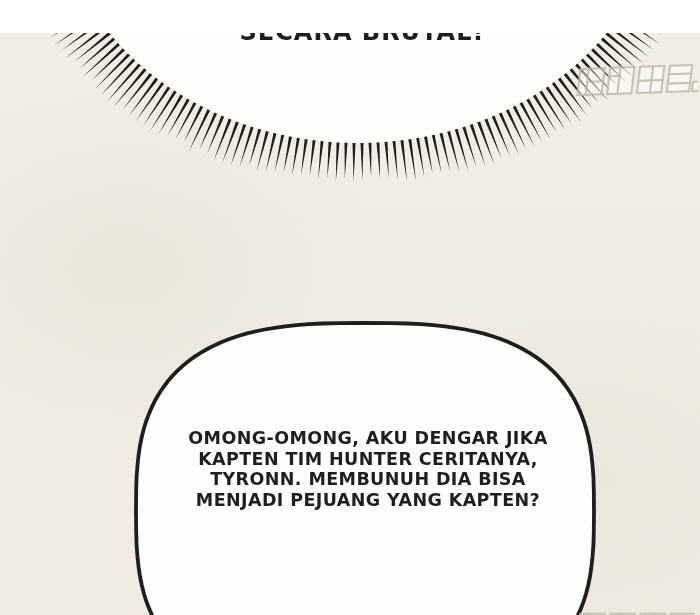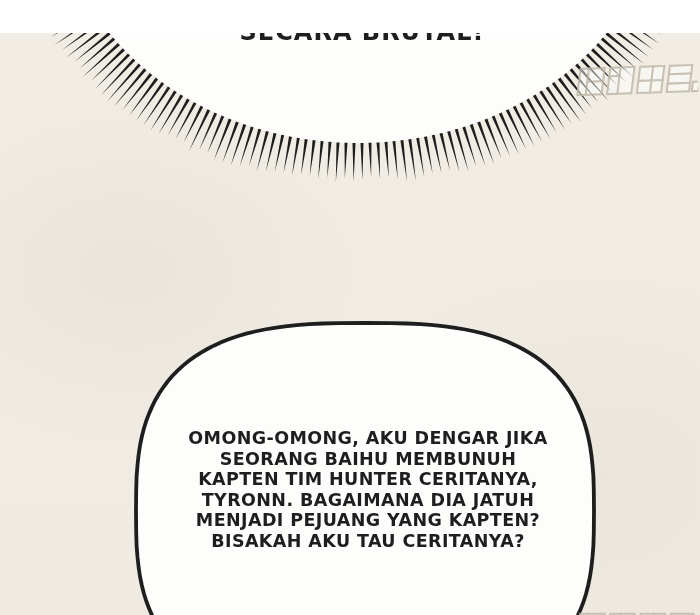--- a/index.html
+++ b/index.html
@@ -59,25 +59,23 @@
     <g>
       <ellipse id="burst-body" cx="358" cy="-142" rx="301" ry="252" fill="#fdfdfc"></ellipse>
       <path id="burst-spikes" d="M629.6 -33.4L670.1 -12.3L631.1 -36.0ZM626.0 -27.4L671.3 -1.9L627.6 -29.9ZM622.3 -21.4L661.6 2.0L623.9 -24.0ZM618.4 -15.6L659.7 10.9L620.1 -18.1ZM614.3 -9.8L653.7 16.9L616.1 -12.3ZM610.0 -4.2L648.9 23.9L611.8 -6.6ZM605.5 1.4L644.4 31.2L607.4 -0.9ZM600.9 6.8L636.3 35.4L602.9 4.6ZM596.1 12.2L633.1 44.0L598.1 10.0ZM591.1 17.4L626.1 49.1L593.2 15.3ZM586.0 22.6L617.8 52.8L588.1 20.5ZM580.7 27.6L612.2 59.2L582.9 25.5ZM575.2 32.5L608.7 68.1L577.4 30.5ZM569.6 37.2L598.3 69.2L571.9 35.3ZM563.8 41.9L592.3 75.4L566.2 40.0ZM557.9 46.4L586.4 81.8L560.3 44.6ZM551.9 50.8L581.3 89.5L554.3 49.0ZM545.7 55.0L572.0 91.3L548.2 53.4ZM539.3 59.1L565.4 97.1L541.9 57.5ZM532.9 63.1L556.7 99.5L535.5 61.5ZM526.3 66.9L550.5 106.3L528.9 65.4ZM519.6 70.6L542.1 109.0L522.3 69.2ZM512.8 74.1L534.5 113.5L515.5 72.8ZM505.9 77.5L526.2 116.5L508.6 76.2ZM498.9 80.7L519.0 121.7L501.6 79.5ZM491.8 83.8L510.2 123.7L494.5 82.6ZM484.5 86.7L501.5 125.6L487.3 85.6ZM477.2 89.4L494.3 131.7L480.1 88.4ZM469.8 92.0L485.5 133.3L472.7 91.0ZM462.4 94.4L476.4 134.0L465.2 93.5ZM454.8 96.6L468.6 138.9L457.7 95.8ZM447.2 98.7L459.5 139.2L450.1 97.9ZM439.5 100.6L450.1 138.0L442.5 99.9ZM431.8 102.3L441.6 140.5L434.7 101.7ZM424.0 103.9L432.6 140.4L427.0 103.3ZM416.2 105.2L424.3 144.2L419.1 104.7ZM408.3 106.5L415.9 148.1L411.3 106.0ZM400.4 107.5L407.0 148.5L403.4 107.1ZM392.5 108.3L397.8 146.4L395.4 108.0ZM384.5 109.0L388.8 144.7L387.5 108.8ZM376.5 109.5L380.1 146.1L379.5 109.4ZM368.5 109.8L371.1 143.8L371.5 109.7ZM360.5 110.0L362.4 147.0L363.5 110.0ZM352.5 110.0L353.6 148.7L355.5 110.0ZM344.5 109.7L344.8 145.5L347.5 109.8ZM336.5 109.4L335.8 148.9L339.5 109.5ZM328.5 108.8L327.2 145.1L331.5 109.0ZM320.6 108.0L318.2 146.3L323.5 108.3ZM312.6 107.1L309.7 143.1L315.6 107.5ZM304.7 106.0L301.0 142.1L307.7 106.5ZM296.9 104.7L292.0 142.4L299.8 105.2ZM289.0 103.3L283.5 139.9L292.0 103.9ZM281.3 101.7L274.7 139.0L284.2 102.3ZM273.5 99.9L265.7 139.1L276.5 100.6ZM265.9 97.9L256.7 138.3L268.8 98.7ZM258.3 95.8L249.0 133.1L261.2 96.6ZM250.8 93.5L239.7 133.6L253.6 94.4ZM243.3 91.0L230.7 132.8L246.2 92.0ZM235.9 88.4L222.4 129.7L238.8 89.4ZM228.7 85.6L213.7 127.7L231.5 86.7ZM221.5 82.6L207.2 120.5L224.2 83.8ZM214.4 79.5L199.3 116.7L217.1 80.7ZM207.4 76.2L189.1 118.0L210.1 77.5ZM200.5 72.8L183.6 109.4L203.2 74.1ZM193.7 69.2L175.5 106.1L196.4 70.6ZM187.1 65.4L167.8 102.2L189.7 66.9ZM180.5 61.5L158.4 101.2L183.1 63.1ZM174.1 57.5L150.2 97.8L176.7 59.1ZM167.8 53.4L143.3 92.4L170.3 55.0ZM161.7 49.0L135.8 88.0L164.1 50.8ZM155.7 44.6L128.8 82.9L158.1 46.4ZM149.8 40.0L122.4 77.1L152.2 41.9ZM144.1 35.3L114.0 73.6L146.4 37.2ZM138.6 30.5L106.6 68.9L140.8 32.5ZM133.1 25.5L100.8 62.5L135.3 27.6ZM127.9 20.5L95.5 55.6L130.0 22.6ZM122.8 15.3L91.5 47.6L124.9 17.4ZM117.9 10.0L82.7 44.1L119.9 12.2ZM113.1 4.6L79.6 35.5L115.1 6.8ZM108.6 -0.9L74.8 28.6L110.5 1.4ZM104.2 -6.6L65.6 25.1L106.0 -4.2ZM99.9 -12.3L62.0 17.1L101.7 -9.8ZM95.9 -18.1L54.2 12.3L97.6 -15.6ZM92.1 -24.0L50.5 4.5L93.7 -21.4ZM88.4 -29.9L44.8 -1.9L90.0 -27.4ZM84.9 -36.0L42.1 -10.1L86.4 -33.4Z" fill="#1e1e1e"></path>
       <text id="burst-text" class="burst-text" x="362" y="7" text-anchor="middle" fill="#1e1e1e">SECARA BRUTAL!</text>
     </g>
     <path id="speech-body" d="M594.0 478.0L593.8 499.3L593.4 512.6L592.5 523.9L591.4 534.1L590.0 543.5L588.2 552.2L586.1 560.5L583.7 568.2L580.9 575.6L577.8 582.6L574.5 589.3L570.7 595.7L566.7 601.7L562.4 607.5L557.7 613.0L552.7 618.1L547.3 623.1L541.7 627.7L535.7 632.1L529.4 636.2L522.7 640.0L515.7 643.6L508.3 646.9L500.6 650.0L492.5 652.7L483.9 655.3L474.9 657.5L465.4 659.5L455.4 661.2L444.8 662.7L433.4 663.9L421.0 664.8L407.1 665.5L390.9 665.9L365.0 666.0L339.1 665.9L322.9 665.5L309.0 664.8L296.6 663.9L285.2 662.7L274.6 661.2L264.6 659.5L255.1 657.5L246.1 655.3L237.5 652.7L229.4 650.0L221.7 646.9L214.3 643.6L207.3 640.0L200.6 636.2L194.3 632.1L188.3 627.7L182.7 623.1L177.3 618.1L172.3 613.0L167.6 607.5L163.3 601.7L159.3 595.7L155.5 589.3L152.2 582.6L149.1 575.6L146.3 568.2L143.9 560.5L141.8 552.2L140.0 543.5L138.6 534.1L137.5 523.9L136.6 512.6L136.2 499.3L136.0 478.0L136.2 456.7L136.6 443.4L137.5 432.1L138.6 421.9L140.0 412.5L141.8 403.8L143.9 395.5L146.3 387.8L149.1 380.4L152.2 373.4L155.5 366.7L159.3 360.3L163.3 354.3L167.6 348.5L172.3 343.0L177.3 337.9L182.7 332.9L188.3 328.3L194.3 323.9L200.6 319.8L207.3 316.0L214.3 312.4L221.7 309.1L229.4 306.0L237.5 303.3L246.1 300.7L255.1 298.5L264.6 296.5L274.6 294.8L285.2 293.3L296.6 292.1L309.0 291.2L322.9 290.5L339.1 290.1L365.0 290.0L390.9 290.1L407.1 290.5L421.0 291.2L433.4 292.1L444.8 293.3L455.4 294.8L465.4 296.5L474.9 298.5L483.9 300.7L492.5 303.3L500.6 306.0L508.3 309.1L515.7 312.4L522.7 316.0L529.4 319.8L535.7 323.9L541.7 328.3L547.3 332.9L552.7 337.9L557.7 343.0L562.4 348.5L566.7 354.3L570.7 360.3L574.5 366.7L577.8 373.4L580.9 380.4L583.7 387.8L586.1 395.5L588.2 403.8L590.0 412.5L591.4 421.9L592.5 432.1L593.4 443.4L593.8 456.7L594.0 478.0Z" fill="#fdfdfc" stroke="#1e1e1e" stroke-width="3.8"></path>
   </svg>
 
   <div class="speech-text" style="color: rgb(30, 30, 30);">
     <div>OMONG-OMONG, AKU DENGAR JIKA</div>
-    <div>SEORANG BAIHU MEMBUNUH</div>
     <div>KAPTEN TIM HUNTER CERITANYA,</div>
-    <div>TYRONN. BAGAIMANA DIA JATUH</div>
+    <div>TYRONN. MEMBUNUH DIA BISA</div>
     <div>MENJADI PEJUANG YANG KAPTEN?</div>
-    <div>BISAKAH AKU TAU CERITANYA?</div>
   </div>
 
   <div class="watermark wm-top" aria-label="腾讯动漫">
     <svg class="wm-glyphs" width="123" height="34" viewBox="0 0 132 36">
       <g class="wm-g" transform="translate(6,0) skewX(-9)" fill="rgba(255,255,255,0.55)" stroke-width="2.2" stroke-linecap="square" stroke="#c0b9ab">
         <rect x="1" y="4" width="26" height="28"></rect>
           <line x1="10" y1="4" x2="10" y2="32"></line>
           <line x1="10" y1="18" x2="27" y2="18"></line>
         <rect x="33" y="4" width="26" height="28"></rect>
           <line x1="44" y1="4" x2="44" y2="32"></line>

